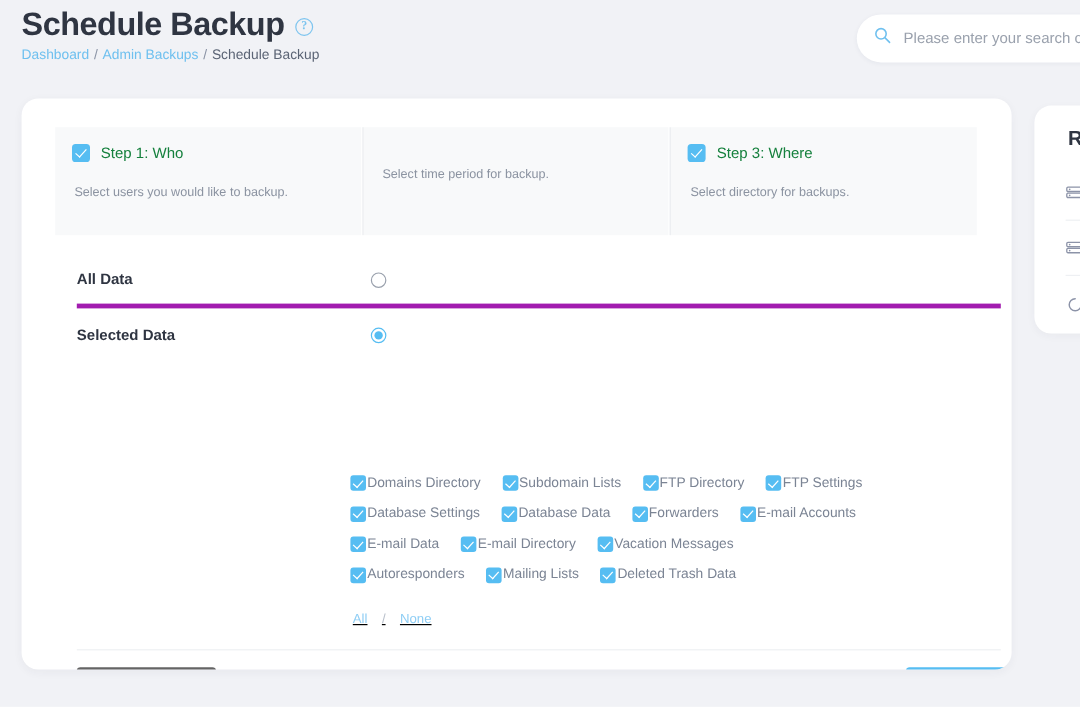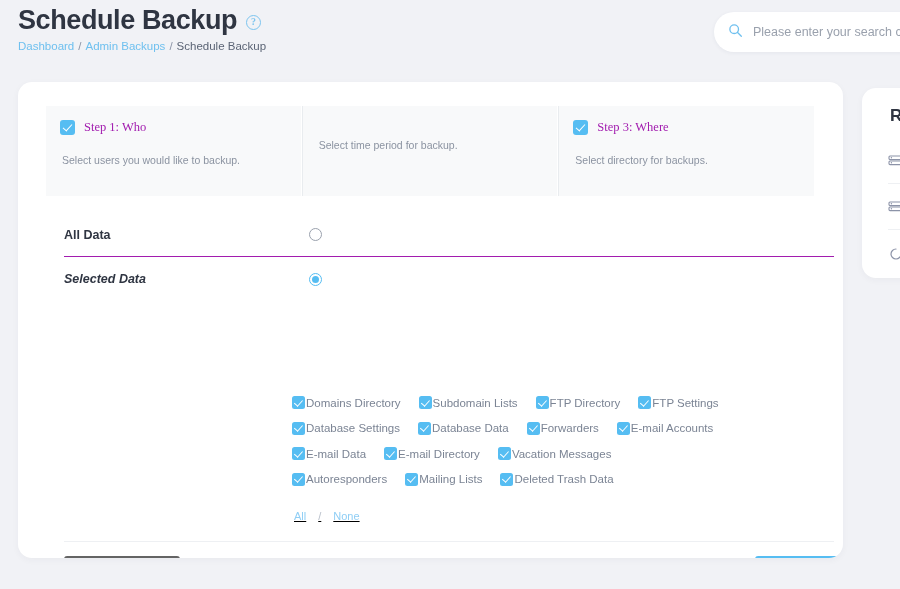--- a/index.html
+++ b/index.html
@@ -130,22 +130,21 @@
     background: #e9ecef;
   }
 
   .step-head {
     display: flex;
     align-items: center;
     gap: 9px;
   }
   .step-label {
     font-size: 12.5px;
-    color: #a21caf;
-    font-family: Liberation Serif, serif;
+    color: #15803d;
   }
   .step-desc {
     margin-top: 18px;
     font-size: 10.5px;
     color: #8b93a1;
     line-height: 1.45;
     padding-left: 2px;
   }
 
   
@@ -171,23 +170,23 @@
   #data-rows {
     position: absolute;
     left: 46px;
     top: 131px;
     width: 770px;
   }
   .data-row {
     height: 44px;
     display: flex;
     align-items: center;
-    border-bottom: 1px solid #a21caf;
-  }
-  .data-row:last-child { border-bottom: none; font-style: italic; }
+    border-bottom: 4px solid #a21caf;
+  }
+  .data-row:last-child { border-bottom: none; }
   .data-row-label {
     font-size: 12.5px;
     color: #2f3542;
     font-weight: bold;
     width: 245px;
   }
   .radio {
     width: 13px;
     height: 13px;
     border-radius: 50%;

